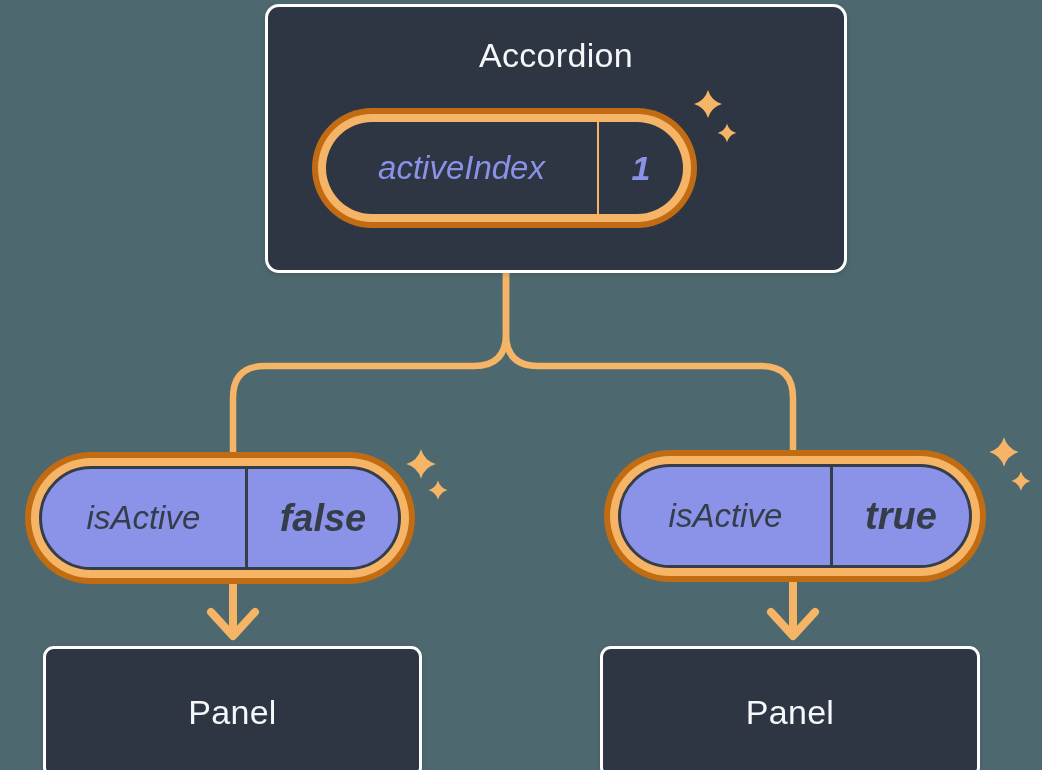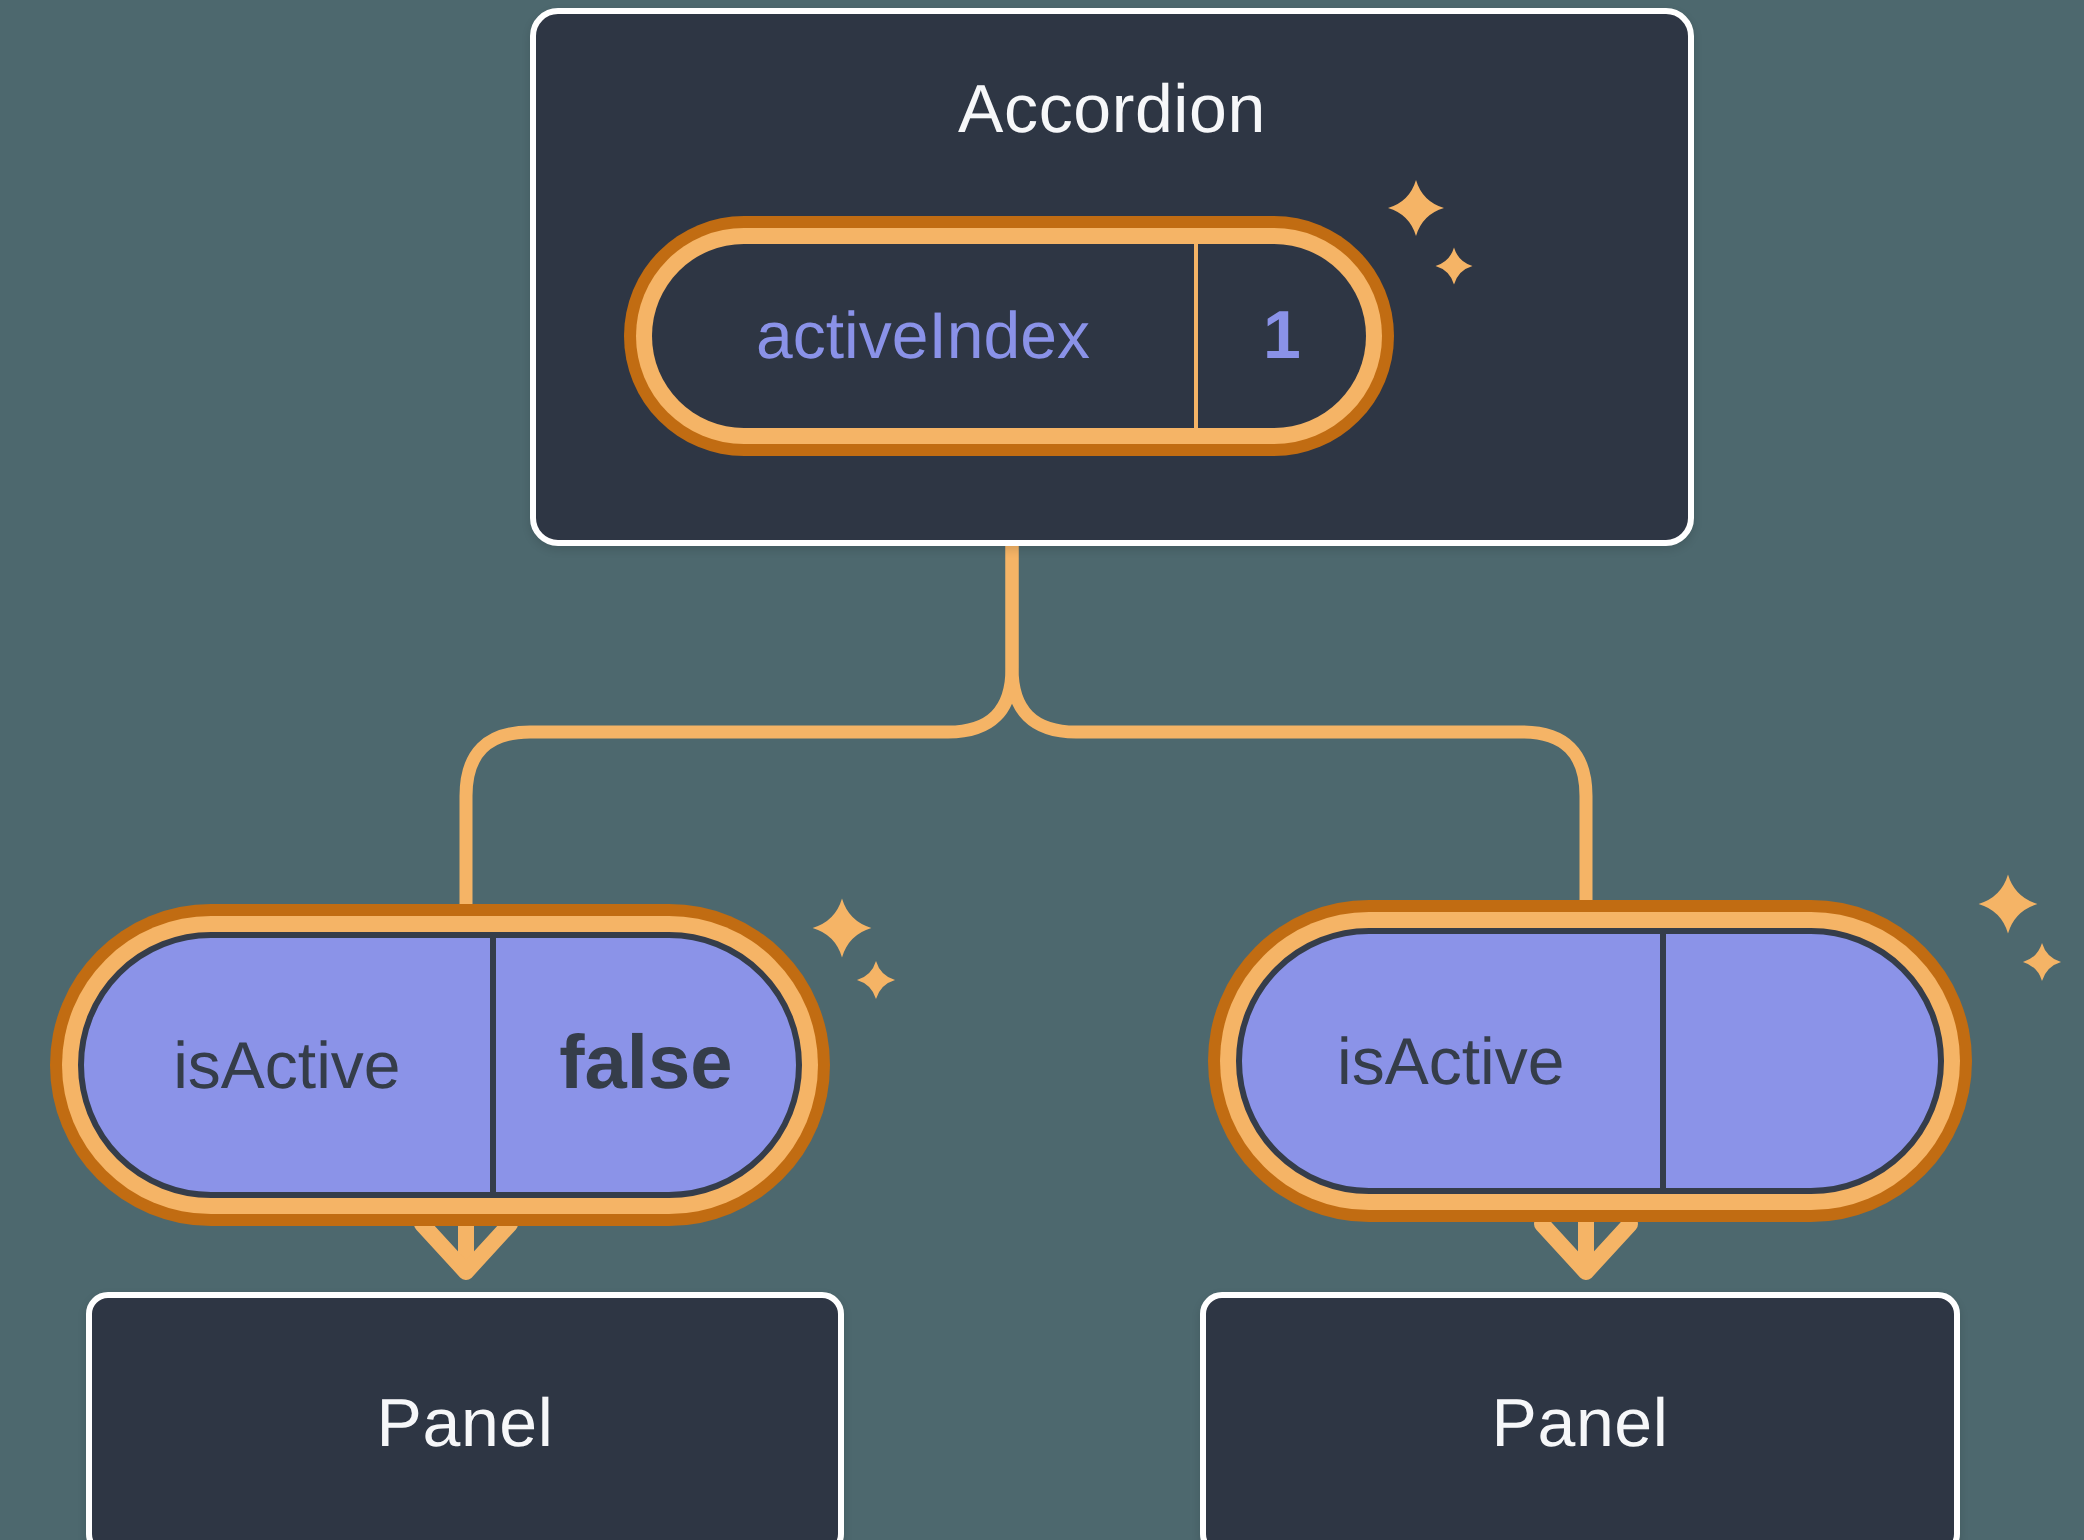--- a/index.html
+++ b/index.html
@@ -76,35 +76,35 @@
   
   .state-pill{left:44px;top:101px;width:385px;height:120px;}
   .state-pill .pill-core{background:var(--card-fill,#2e3644);}
   .state-pill .cell-label{flex:1;}
   .state-pill .cell-value{flex:0 0 84px;}
   .state-pill .pill-divider{width:2px;background:var(--orange-light,#f5b466);}
   .state-pill .cell-label span{color:var(--purple-text,#8a92e8);font-size:33px;}
   .state-pill .cell-value span{color:var(--purple-text,#8a92e8);font-size:34px;font-weight:700;}
 
   
-  .prop-pill{height:161px;width:390px;}
+  .prop-pill{height:132px;width:390px;}
   .prop-pill-left{left:25px;top:452px;}
   .prop-pill-right{left:604px;top:450px;width:382px;}
   .prop-pill .pill-core{
     background:var(--purple-fill,#8b93e8);
     border:3px solid var(--slate-dark,#353d4a);
   }
   .prop-pill .pill-divider{width:3px;background:var(--slate-dark,#353d4a);}
   .prop-pill .cell-label{flex:0 0 57%;}
   .prop-pill-right .cell-label{flex:0 0 60%;}
   .prop-pill .cell-value{flex:1;}
   .prop-pill .cell-label span{color:var(--slate-dark,#353d4a);font-size:33px;}
   .prop-pill .cell-value span{color:var(--slate-dark,#353d4a);font-size:38px;font-weight:700;}
 
-  .cell{display:flex;align-items:center;justify-content:center;}
+  .cell{display:flex;align-items:center;justify-content:center;font-style:italic;}
 
   svg .line{
     stroke:var(--orange-light,#f5b466);
     fill:none;
     stroke-linecap:round;
     stroke-linejoin:round;
   }
   svg .branch{stroke-width:6.5;}
   svg .arrow{stroke-width:8;}
   svg .sparkle{fill:var(--orange-light,#f5b466);}
@@ -154,20 +154,23 @@
     </div>
   </div>
 
   <div class="pill prop-pill prop-pill-right">
     <div class="pill-mid">
       <div class="pill-core">
         <div class="cell cell-label">
           <span>isActive</span>
         </div>
         <div class="pill-divider"></div>
+        <div class="cell cell-value">
+          <span>true</span>
+        </div>
       </div>
     </div>
   </div>
 
   <div class="card panel-card panel-left">
     <span class="panel-label">Panel</span>
   </div>
   <div class="card panel-card panel-right">
     <span class="panel-label">Panel</span>
   </div>

